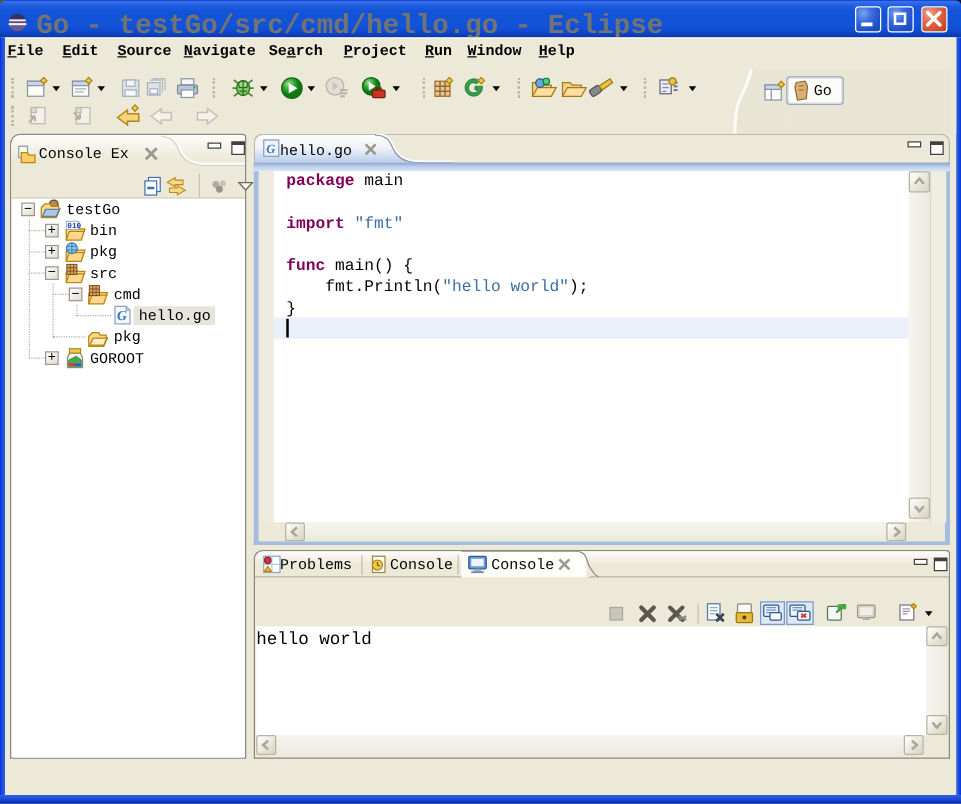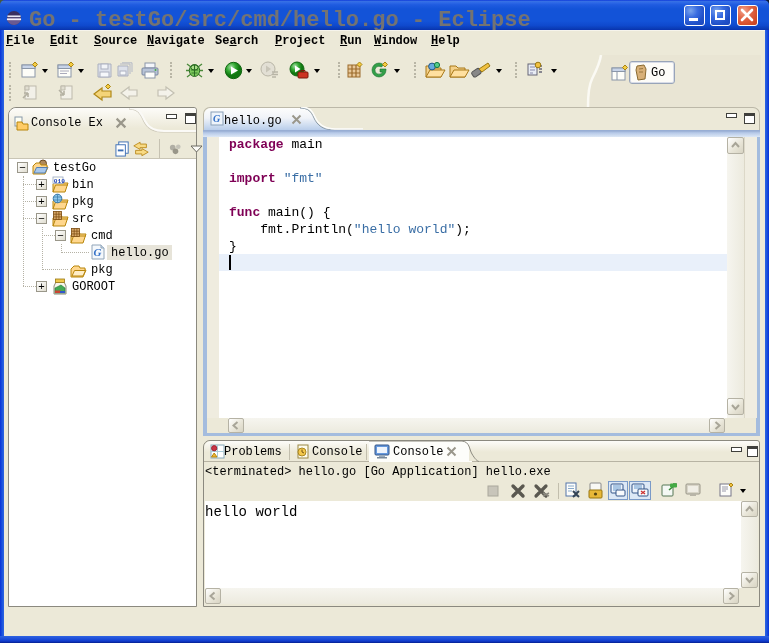--- a/index.html
+++ b/index.html
@@ -461,21 +461,20 @@
         <rect x="3" y="13" width="10" height="1.5" fill="#778899"></rect>
       </svg>
     <div class="abs vtabtxt" style="left:189px;top:4px;">Console</div>
     <svg class="abs" style="left:242px;top:5px" width="11" height="11" viewBox="0 0 11 11">
         <path d="M1.5 1.5 L9.5 9.5 M9.5 1.5 L1.5 9.5" stroke="#9a978b" stroke-width="2"></path>
       </svg>
 
     <div class="abs" style="left:527px;top:6px;width:11px;height:5px;border:1px solid #40403c;background:#fff;box-sizing:border-box;"></div>
     <div class="abs" style="left:543px;top:5px;width:11px;height:11px;border:1px solid #40403c;border-top-width:3px;background:#fff;box-sizing:border-box;"></div>
 
-    <div class="abs ui" style="left:1px;top:24px;">&lt;terminated&gt; hello.go [Go Application] hello.exe</div>
 
     <svg class="abs" style="left:281px;top:42px" width="16" height="16" viewBox="0 0 16 16">
         <rect x="3" y="3" width="10" height="10" fill="#c8c5ba" stroke="#aaa89c"></rect>
       </svg>
     <svg class="abs" style="left:306px;top:42px" width="16" height="16" viewBox="0 0 16 16">
         <path d="M3 3 L13 13 M13 3 L3 13" stroke="#5a5850" stroke-width="3.4" stroke-linecap="round"></path>
       </svg>
     <svg class="abs" style="left:329px;top:42px" width="18" height="16" viewBox="0 0 18 16">
         <path d="M3 3 L13 13 M13 3 L3 13" stroke="#5a5850" stroke-width="3.2" stroke-linecap="round"></path>
         <path d="M10 10 L16 13 M16 10 L10 13" stroke="#8a887e" stroke-width="1.6"></path>

